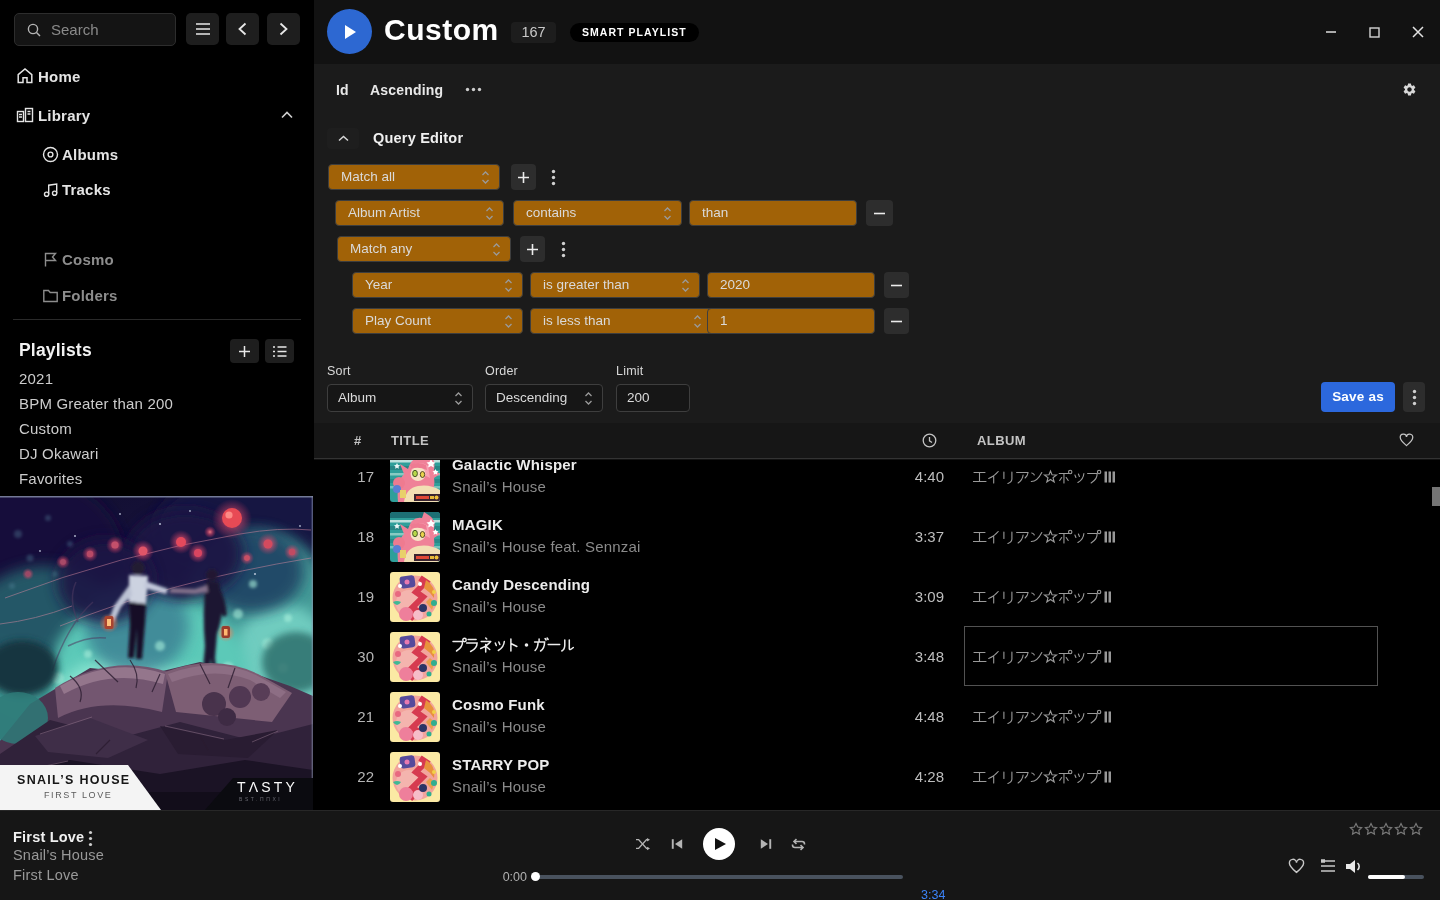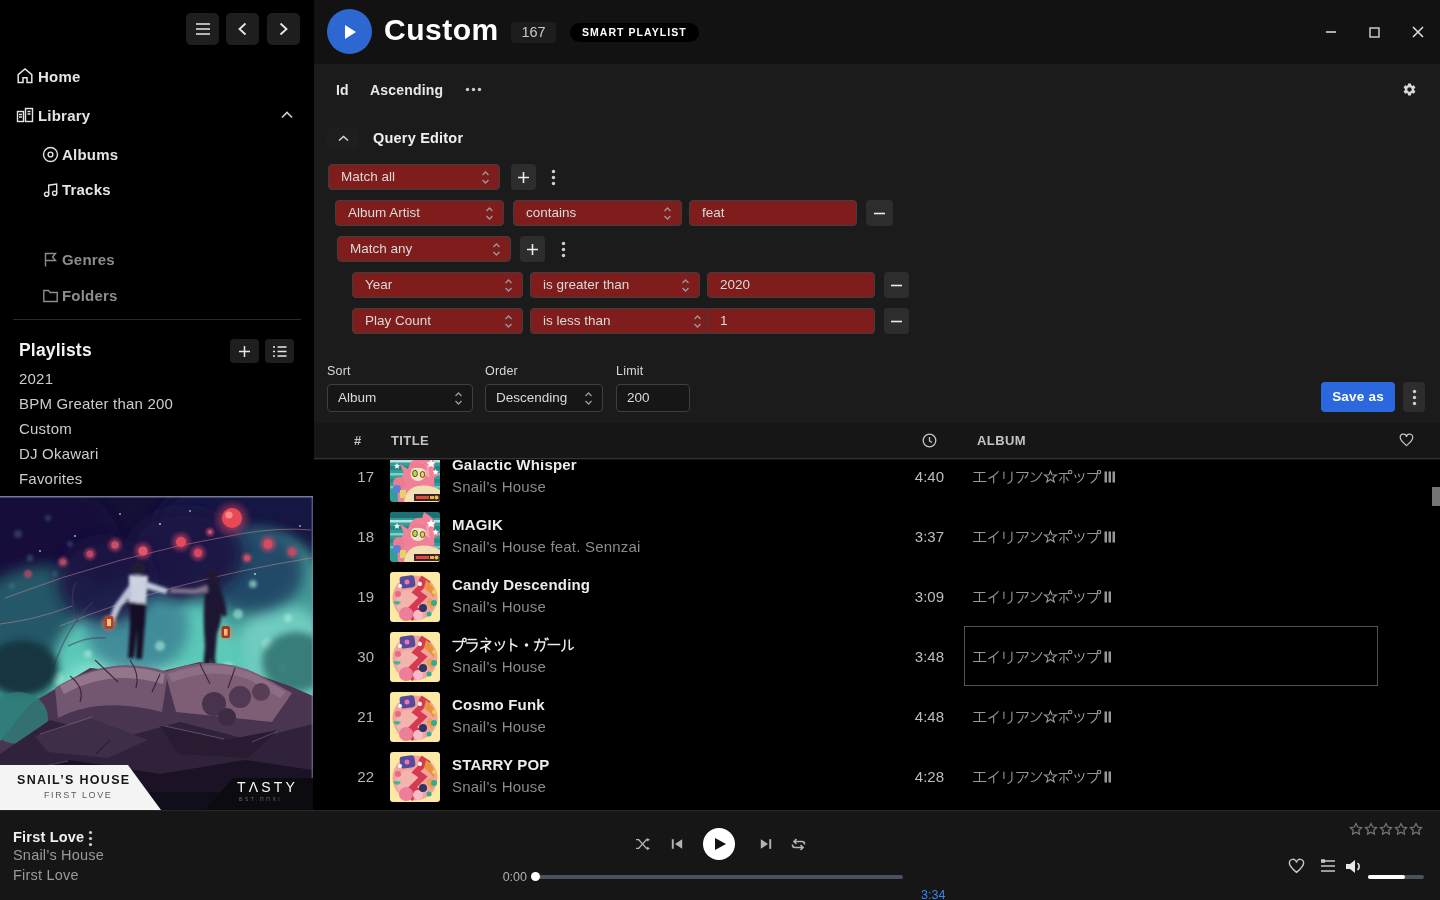--- a/index.html
+++ b/index.html
@@ -25,21 +25,21 @@
 
 #main{position:absolute;left:314px;top:0;width:1126px;height:810px;background:#121212}
 #titlebar{position:absolute;left:0;top:0;width:1126px;height:64px;background:#121212}
 #playcirc{position:absolute;left:13px;top:9px;width:45px;height:45px;border-radius:50%;background:#2d68d2;display:flex;align-items:center;justify-content:center}
 #ptitle{position:absolute;left:70px;top:13px;font-size:30px;font-weight:bold;color:#fff;letter-spacing:.5px}
 #cntbadge{position:absolute;left:197px;top:22px;width:45px;height:21px;background:#1d1d1d;border-radius:4px;color:#c9c9c9;font-size:14.5px;text-align:center;line-height:21px}
 #smartpill{position:absolute;left:256px;top:23px;height:19px;background:#000;border-radius:10px;color:#fff;font-size:10.5px;font-weight:bold;letter-spacing:1.05px;line-height:19px;padding:0 12px}
 .winbtn{position:absolute;top:22px;width:20px;height:20px;display:flex;align-items:center;justify-content:center}
 #toolarea{position:absolute;left:0;top:64px;width:1126px;height:359px;background:#1b1b1b}
 .sorttxt{position:absolute;top:82px;font-size:14px;font-weight:bold;color:#e8e8e8;letter-spacing:.2px}
-.sel,.inp{position:absolute;height:26px;background:#7f1d1d;border:1px solid #3e3e3e;border-radius:4px;color:#dadada;font-size:13.5px;line-height:24px;padding-left:12px}
+.sel,.inp{position:absolute;height:26px;background:#a16207;border:1px solid #3e3e3e;border-radius:4px;color:#dadada;font-size:13.5px;line-height:24px;padding-left:12px}
 .lsel,.linp{position:absolute;height:28px;background:#161616;border:1px solid #3e3e3e;border-radius:4px;color:#dadada;font-size:13.5px;line-height:26px;padding-left:10px}
 .updn{position:absolute;right:9px;top:5px}
 .pmbtn{position:absolute;height:26px;background:#2d2d2d;border-radius:4px;display:flex;align-items:center;justify-content:center}
 .flabel{position:absolute;top:364px;font-size:12.5px;color:#d8d8d8;letter-spacing:.2px}
 #saveas{position:absolute;left:1007px;top:382px;width:74px;height:30px;background:#2c68dd;border-radius:4px;color:#fff;font-size:13.5px;font-weight:bold;text-align:center;line-height:30px;letter-spacing:.2px}
 #savemenu{position:absolute;left:1089px;top:382px;width:22px;height:30px;background:#2d2d2d;border-radius:4px;display:flex;align-items:center;justify-content:center}
 #thead{position:absolute;left:0;top:423px;width:1126px;height:36px;background:#161616;border-bottom:1px solid #333;color:#c4c4c4;font-size:13px;font-weight:bold}
 #list{position:absolute;left:0;top:460px;width:1126px;height:350px;background:#000000;overflow:hidden}
 .row{position:absolute;left:0;width:1126px;height:60px}
 .rnum{position:absolute;left:16px;top:21px;width:44px;text-align:right;font-size:15px;color:#b5b5b5}
@@ -62,20 +62,24 @@
 #ptrack{position:absolute;left:534px;top:64px;width:369px;height:4px;border-radius:2px;background:#49525e}
 #pknob{position:absolute;left:531px;top:61px;width:9px;height:9px;border-radius:50%;background:#fff}
 #stars{position:absolute;left:1349px;top:11px}
 #vtrack{position:absolute;left:1368px;top:64px;width:56px;height:4px;border-radius:2px;background:#49525e}
 #vfill{position:absolute;left:1368px;top:64px;width:37px;height:4px;border-radius:2px;background:#fff}
 </style>
 </head>
 <body>
 <div id="app">
 <div id="sidebar">
+  <div class="search"><svg style="position:absolute;left:11px;top:8px" width="17" height="17" viewBox="0 0 17 17" fill="none" stroke="#b5b5b5" stroke-width="1.4">
+          <circle cx="7" cy="7" r="4.6"></circle>
+          <path d="M10.5 10.5 L14 14"></path>
+        </svg>Search</div>
   <div class="sqbtn" style="left:186px">
         <svg width="16" height="14" viewBox="0 0 16 14" stroke="#e8e8e8" stroke-width="1.6">
           <path d="M1 2h14M1 7h14M1 12h14"></path>
         </svg>
       </div>
   <div class="sqbtn" style="left:226px">
         <svg width="9" height="14" viewBox="0 0 9 14" fill="none" stroke="#e8e8e8" stroke-width="1.8">
           <path d="M7.5 1.5 L1.5 7 L7.5 12.5"></path>
         </svg>
       </div>
@@ -113,21 +117,21 @@
           <circle cx="4.6" cy="13.2" r="2.1"></circle>
           <circle cx="12.6" cy="12.2" r="2.1"></circle>
           <path d="M6.7 13.2 V4.2 L14.7 3 V12.2"></path>
         </svg>
         <span class="subtext">Tracks</span>
       </div>
   <div class="navitem dim" style="top:247px">
         <svg class="subicon" viewBox="0 0 17 17" fill="none" stroke="#8d8d8d" stroke-width="1.4">
           <path d="M3.5 15.5 V2.5 H13.5 L10.5 6 L13.5 9.5 H3.5"></path>
         </svg>
-        <span class="subtext">Genres</span>
+        <span class="subtext">Cosmo</span>
       </div>
   <div class="navitem dim" style="top:283px">
         <svg class="subicon" viewBox="0 0 17 17" fill="none" stroke="#8d8d8d" stroke-width="1.4">
           <path d="M1.8 14.5 V3.5 H6.5 L8.2 5.5 H15.2 V14.5 Z"></path>
         </svg>
         <span class="subtext">Folders</span>
       </div>
   <div id="divider"></div>
   <div id="plhead">Playlists</div>
   <div class="plbtn" style="left:230px">
@@ -363,21 +367,21 @@
         <circle cx="2.5" cy="2.5" r="1.7"></circle>
         <circle cx="2.5" cy="8.5" r="1.7"></circle>
         <circle cx="2.5" cy="14.5" r="1.7"></circle>
       </svg>
 <div class="sel" style="left:21px;top:200px;width:169px">Album Artist<svg class="updn" width="9" height="15" viewBox="0 0 9 15" fill="none" stroke="#9a9a9a" stroke-width="1.3">
           <path d="M1.5 5 L4.5 2 L7.5 5 M1.5 10 L4.5 13 L7.5 10"></path>
         </svg></div>
 <div class="sel" style="left:199px;top:200px;width:169px">contains<svg class="updn" width="9" height="15" viewBox="0 0 9 15" fill="none" stroke="#9a9a9a" stroke-width="1.3">
           <path d="M1.5 5 L4.5 2 L7.5 5 M1.5 10 L4.5 13 L7.5 10"></path>
         </svg></div>
-<div class="inp" style="left:375px;top:200px;width:168px">feat</div>
+<div class="inp" style="left:375px;top:200px;width:168px">than</div>
 <div class="pmbtn" style="left:552px;top:200px;width:27px">
         <svg width="13" height="3" viewBox="0 0 13 3" stroke="#ececec" stroke-width="1.6">
           <path d="M1 1.5h11"></path>
         </svg>
       </div>
 <div class="sel" style="left:23px;top:236px;width:174px">Match any<svg class="updn" width="9" height="15" viewBox="0 0 9 15" fill="none" stroke="#9a9a9a" stroke-width="1.3">
           <path d="M1.5 5 L4.5 2 L7.5 5 M1.5 10 L4.5 13 L7.5 10"></path>
         </svg></div>
 <div class="pmbtn" style="left:206px;top:236px;width:25px">
         <svg width="13" height="13" viewBox="0 0 13 13" stroke="#ececec" stroke-width="1.6">

